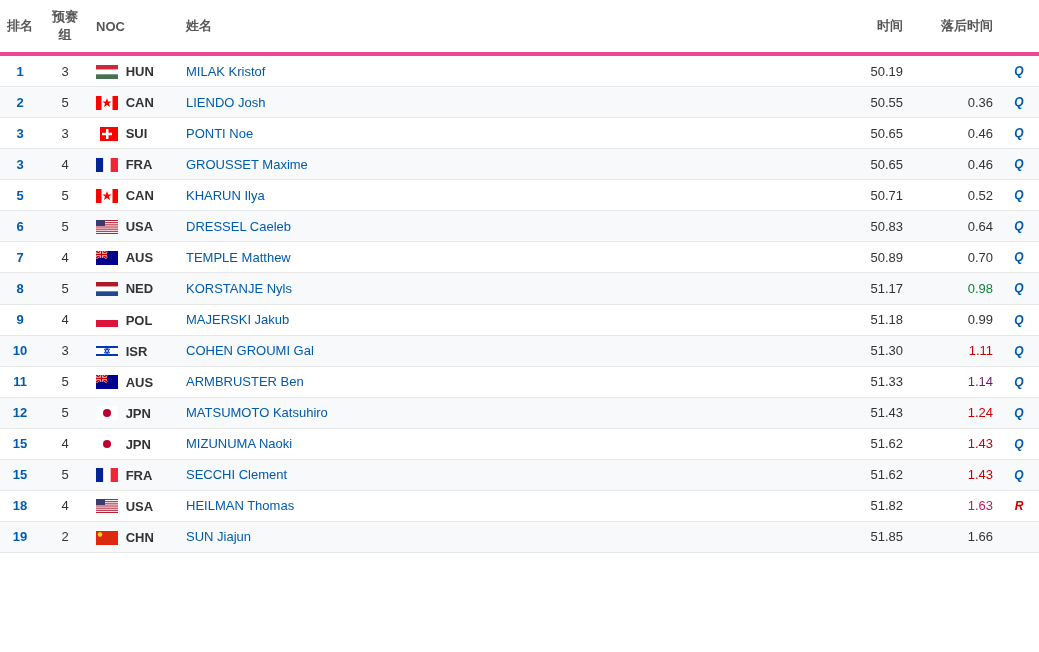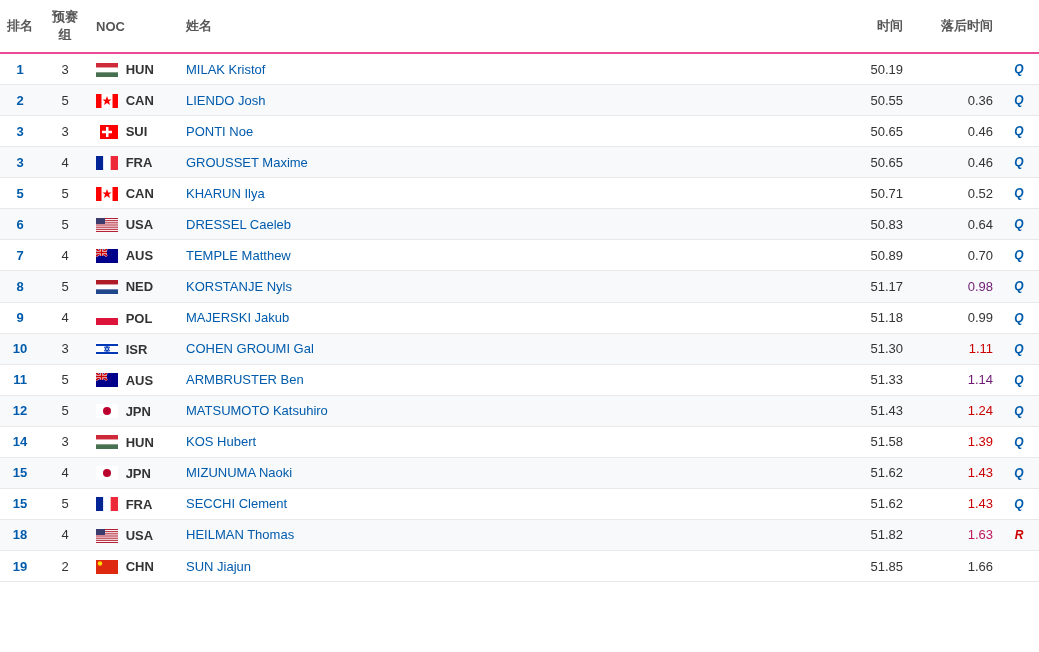--- a/index.html
+++ b/index.html
@@ -8,21 +8,21 @@
       font-size: 13px;
       background: #fff;
       color: #333;
       width: 1039px;
     }
     table {
       width: 100%;
       border-collapse: collapse;
     }
     thead tr {
-      border-bottom: 2px solid #ec4899;
+      border-bottom: 4px solid #ec4899;
       margin-left: 26px;
     }
     thead th {
       padding: 8px 6px;
       font-weight: bold;
       color: #555;
       font-size: 13px;
     }
     thead th.right { text-align: right; }
     tbody tr {
@@ -246,21 +246,21 @@
     <td class="noc">
       <span class="flag"><svg viewBox="0 0 22 14" xmlns="http://www.w3.org/2000/svg">
               <rect width="22" height="4.67" y="0" fill="#ae1c28"></rect>
               <rect width="22" height="4.67" y="4.67" fill="#fff"></rect>
               <rect width="22" height="4.67" y="9.33" fill="#21468b"></rect>
             </svg></span>
       <span class="noc-text">NED</span>
     </td>
     <td class="name">KORSTANJE Nyls</td>
     <td class="time">51.17</td>
-    <td class="behind" style="color:#701a75">0.98</td>
+    <td class="behind" style="color:#15803d">0.98</td>
     <td class="qual q-blue">Q</td>
   </tr>
       <tr>
     <td class="rank">9</td>
     <td class="heat">4</td>
     <td class="noc">
       <span class="flag"><svg viewBox="0 0 22 14" xmlns="http://www.w3.org/2000/svg">
               <rect width="22" height="7" fill="#fff"></rect>
               <rect width="22" height="7" y="7" fill="#dc143c"></rect>
             </svg></span>
@@ -321,36 +321,20 @@
               <circle cx="11" cy="7" r="4" fill="#bc002d"></circle>
             </svg></span>
       <span class="noc-text">JPN</span>
     </td>
     <td class="name">MATSUMOTO Katsuhiro</td>
     <td class="time">51.43</td>
     <td class="behind" style="color:#cc0000">1.24</td>
     <td class="qual q-blue">Q</td>
   </tr>
       <tr>
-    <td class="rank">14</td>
-    <td class="heat">3</td>
-    <td class="noc">
-      <span class="flag"><svg viewBox="0 0 22 14" xmlns="http://www.w3.org/2000/svg">
-              <rect width="22" height="4.67" y="0" fill="#ce2939"></rect>
-              <rect width="22" height="4.67" y="4.67" fill="#fff"></rect>
-              <rect width="22" height="4.67" y="9.33" fill="#477050"></rect>
-            </svg></span>
-      <span class="noc-text">HUN</span>
-    </td>
-    <td class="name">KOS Hubert</td>
-    <td class="time">51.58</td>
-    <td class="behind" style="color:#cc0000">1.39</td>
-    <td class="qual q-blue">Q</td>
-  </tr>
-      <tr>
     <td class="rank">15</td>
     <td class="heat">4</td>
     <td class="noc">
       <span class="flag"><svg viewBox="0 0 22 14" xmlns="http://www.w3.org/2000/svg">
               <rect width="22" height="14" fill="#fff"></rect>
               <circle cx="11" cy="7" r="4" fill="#bc002d"></circle>
             </svg></span>
       <span class="noc-text">JPN</span>
     </td>
     <td class="name">MIZUNUMA Naoki</td>

